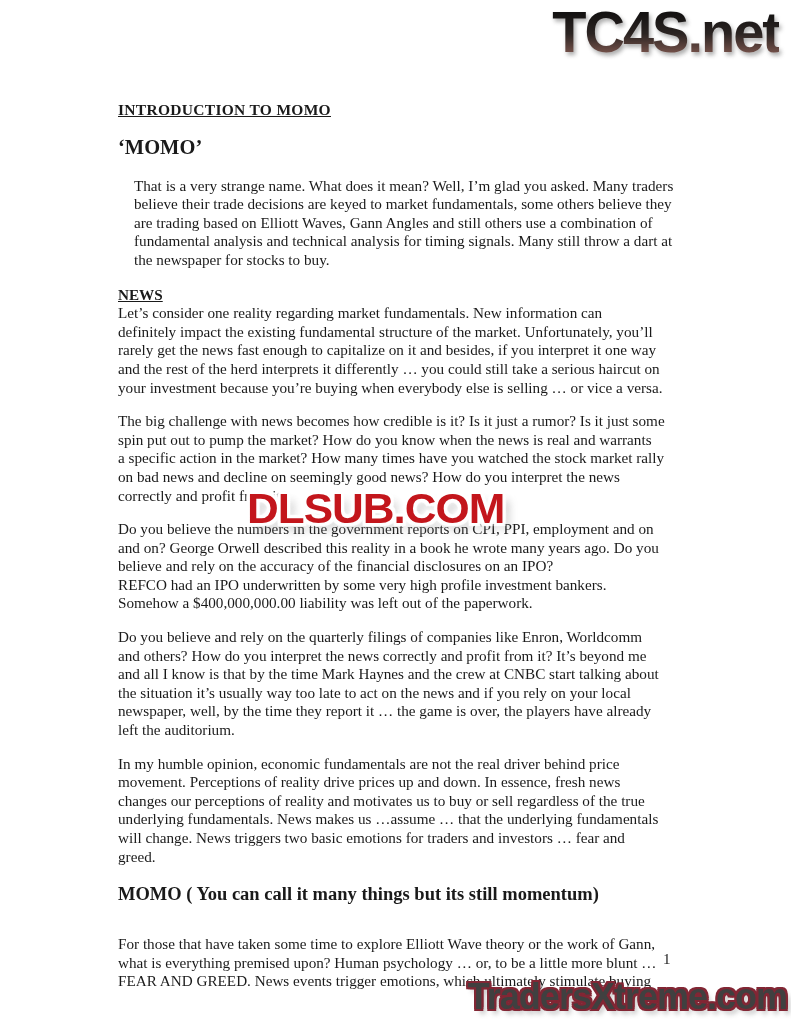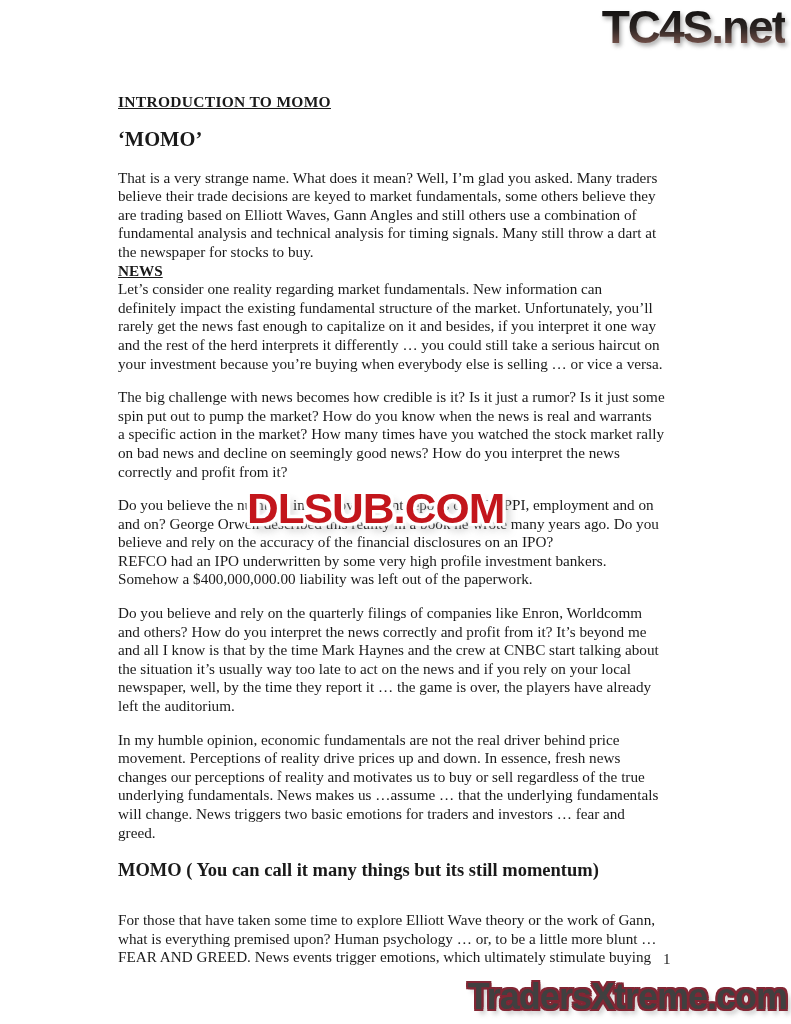--- a/index.html
+++ b/index.html
@@ -8,39 +8,39 @@
     background:#ffffff;
     position:relative;
     overflow:hidden;
     font-family:"Liberation Serif", serif;
     color:#1a1a1a;
   }
   .page{position:absolute;inset:0;background:#fff;}
 
   
   .tc4s{
-    position:absolute;top:0px;right:6px;
+    position:absolute;top:0px;right:12px;
     font-family:"Liberation Sans", sans-serif;
-    font-weight:bold;font-size:46px;letter-spacing:-2px;
+    font-weight:bold;font-size:56px;letter-spacing:-2px;
     background:linear-gradient(180deg,#0d0d0d 12%,#2b2422 52%,#96665c 95%);
     -webkit-background-clip:text;background-clip:text;color:transparent;
     filter:drop-shadow(2px 3px 2px rgba(70,70,70,.45));
     transform:scaleY(1.02);
   }
 
   
   .content{
-    position:absolute;left:118px;top:93px;width:562px;
+    position:absolute;left:118px;top:101px;width:562px;
     font-size:15.2px;line-height:18.6px;
   }
   .content .body{
     margin:0 0 15px 0;
     white-space:pre;      
   }
-  .content .body.tight{margin:0;}
+  .content .body.tight{margin:16px;}
   .doc-title{
     font-weight:bold;text-decoration:underline;
     font-size:15.5px;letter-spacing:.3px;
     margin:0 0 15px 0;
   }
   .h1{font-weight:bold;font-size:20.5px;line-height:24px;margin:12px 0 18px 0;}
   .h2{font-weight:bold;font-size:15.2px;line-height:18.6px;margin:0;text-decoration:underline;}
   .h3{font-weight:bold;font-size:18.5px;line-height:26px;margin:12px 0 28px 0;}
 
   

